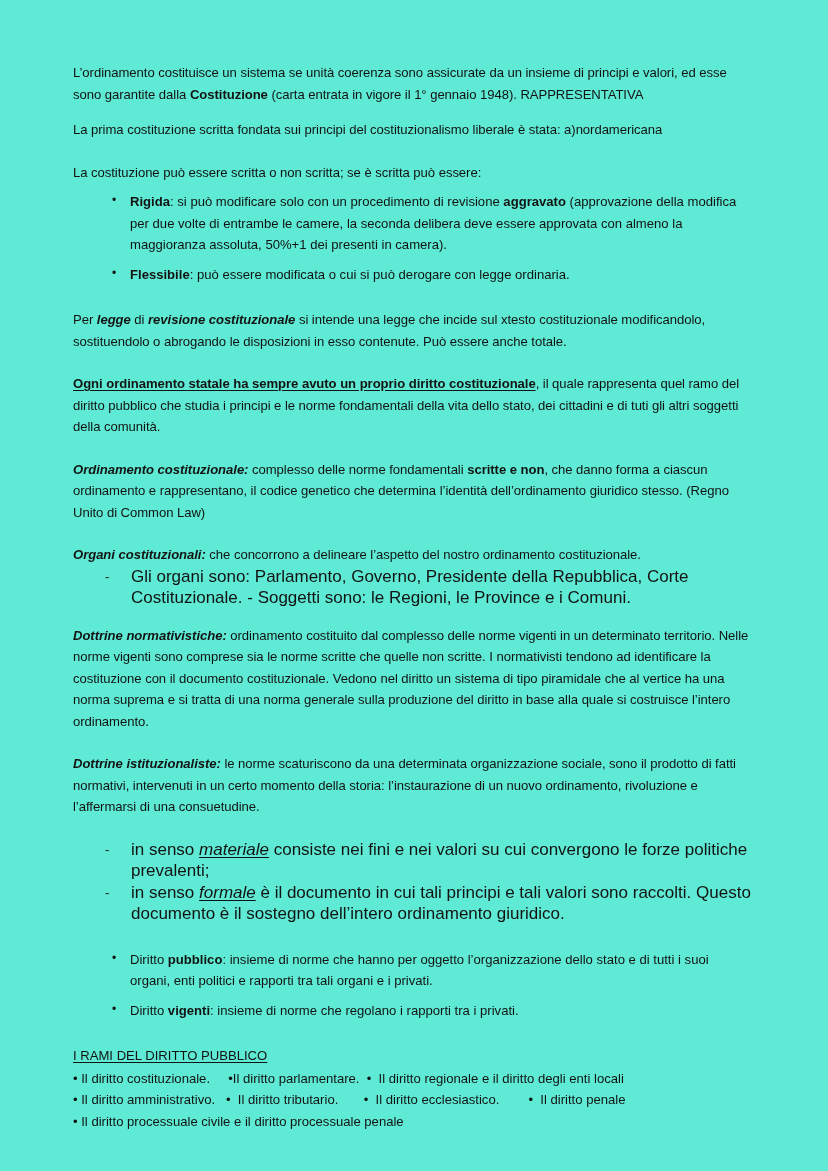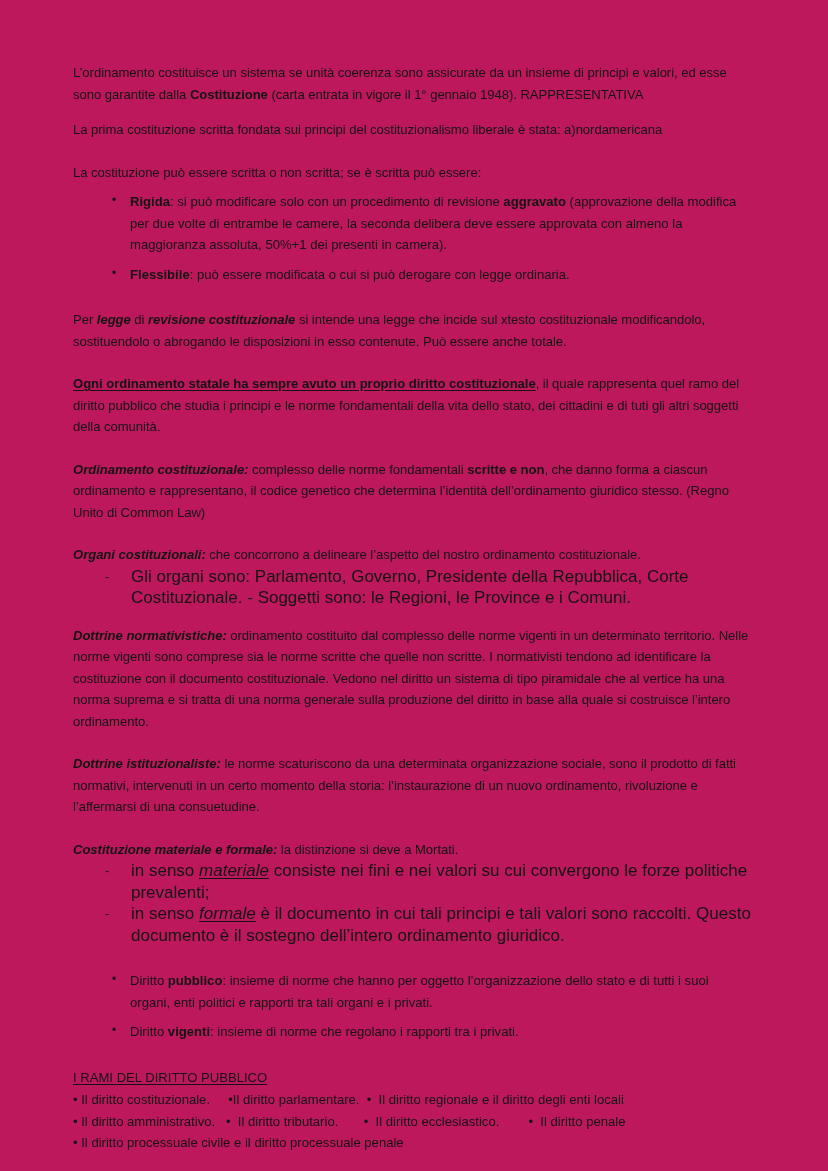--- a/index.html
+++ b/index.html
@@ -5,21 +5,21 @@
 <style>
   html, body {
     margin: 0;
     padding: 0;
     background: #ffffff;
   }
   .page {
     position: relative;
     width: 828px;
     height: 1171px;
-    background: #be185d;
+    background: #5eead4;
     margin: 0 auto;
     overflow: hidden;
     box-sizing: border-box;
     font-family: "Liberation Sans", sans-serif;
     color: #131313;
   }
   .content {
     position: absolute;
     left: 73px;
     top: 62px;
@@ -142,21 +142,20 @@
     <div class="gap-lg"></div>
 
     <p class="para"><span class="bi">Dottrine normativistiche:</span><span> ordinamento costituito dal complesso delle norme vigenti in un determinato territorio. Nelle norme vigenti sono comprese sia le norme scritte che quelle non scritte. I normativisti tendono ad identificare la costituzione con il documento costituzionale. Vedono nel diritto un sistema di tipo piramidale che al vertice ha una norma suprema e si tratta di una norma generale sulla produzione del diritto in base alla quale si costruisce l’intero ordinamento.</span></p>
 
     <div class="gap-sm"></div>
 
     <p class="para"><span class="bi">Dottrine istituzionaliste:</span><span> le norme </span><span class="u">scaturiscono da una determinata organizzazione sociale</span><span>, sono il prodotto di fatti normativi, intervenuti in un certo momento della storia: l’instaurazione di un nuovo ordinamento, rivoluzione e l’affermarsi di una consuetudine.</span></p>
 
     <div class="gap-sm"></div>
 
-    <p class="para tight"><span class="bi">Costituzione materiale e formale:</span><span> la distinzione si deve a Mortati.</span></p>
     <ul class="dashes">
       <li><span>in senso </span><span class="iu">materiale</span><span> consiste nei fini e nei valori su cui convergono le forze politiche prevalenti;</span></li>
       <li><span> in senso </span><span class="iu">formale</span><span> è il documento in cui tali principi e tali valori sono raccolti. Questo documento è il sostegno dell’intero ordinamento giuridico.</span></li>
     </ul>
 
     <div class="gap-lg"></div>
 
     <ul class="bullets">
       <li><span>Diritto </span><b>pubblico</b><span>: insieme di norme che hanno per oggetto l’organizzazione dello stato e di tutti i suoi organi, enti politici e rapporti tra tali organi e i privati.</span></li>
       <li><span>Diritto </span><b>vigenti</b><span>: insieme di norme che regolano i rapporti tra i privati.</span></li>

